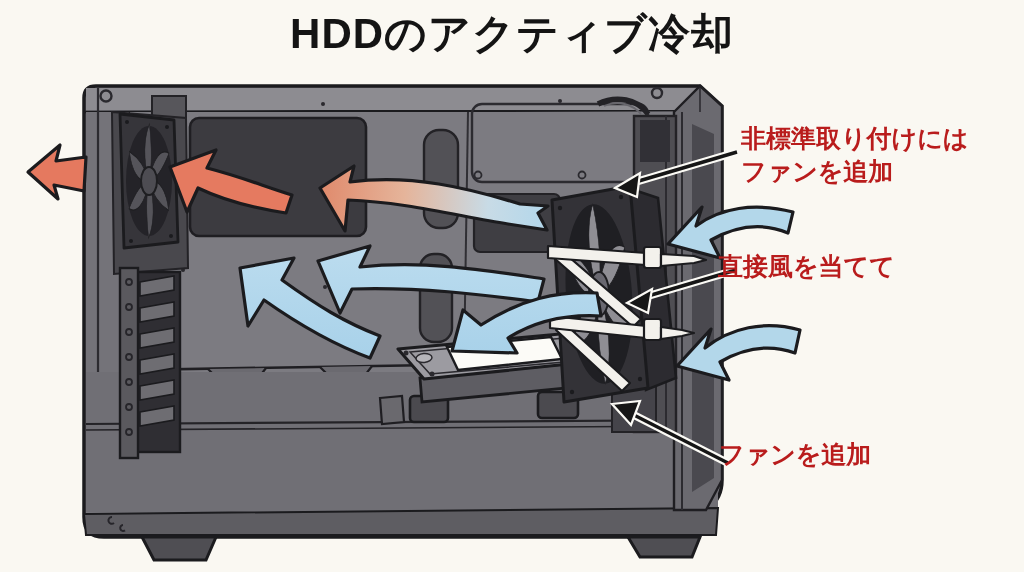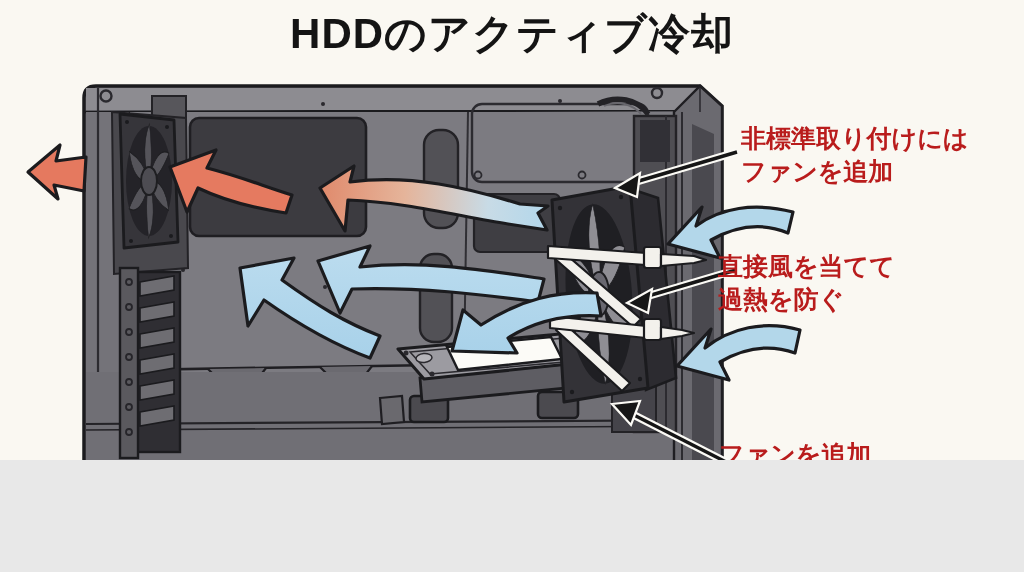--- a/index.html
+++ b/index.html
@@ -1,17 +1,17 @@
 <!DOCTYPE html>
 <html><head>
 <meta charset="utf-8">
 <style>
   html,body{margin:0;padding:0;background:#e8e8e8;}
   .stage{
-    position:relative;width:1024px;height:460px;overflow:hidden;
+    position:relative;width:1024px;height:572px;overflow:hidden;
     background:#faf8f2;font-family:"Liberation Sans","DejaVu Sans",sans-serif;
   }
   .stage svg{position:absolute;left:0;top:0;}
   .title{
     position:absolute;top:6px;left:0;right:0;margin:0;text-align:center;
     font-size:42px;font-weight:800;letter-spacing:1px;color:#141414;
   }
   .ann{
     position:absolute;font-size:25px;font-weight:800;line-height:1.3;
     color:#b91c1c;white-space:nowrap;
@@ -227,19 +227,18 @@
   </svg>
 
   <h1 class="title">HDDのアクティブ冷却</h1>
 
   <div class="ann ann-1">
     <div>非標準取り付けには</div>
     <div>ファンを追加</div>
   </div>
   <div class="ann ann-2">
     <div>直接風を当てて</div>
-    <div>過熱を防ぐ</div>
   </div>
   <div class="ann ann-3">
     <div>ファンを追加</div>
   </div>
 
 </div>
 
 </body></html>

